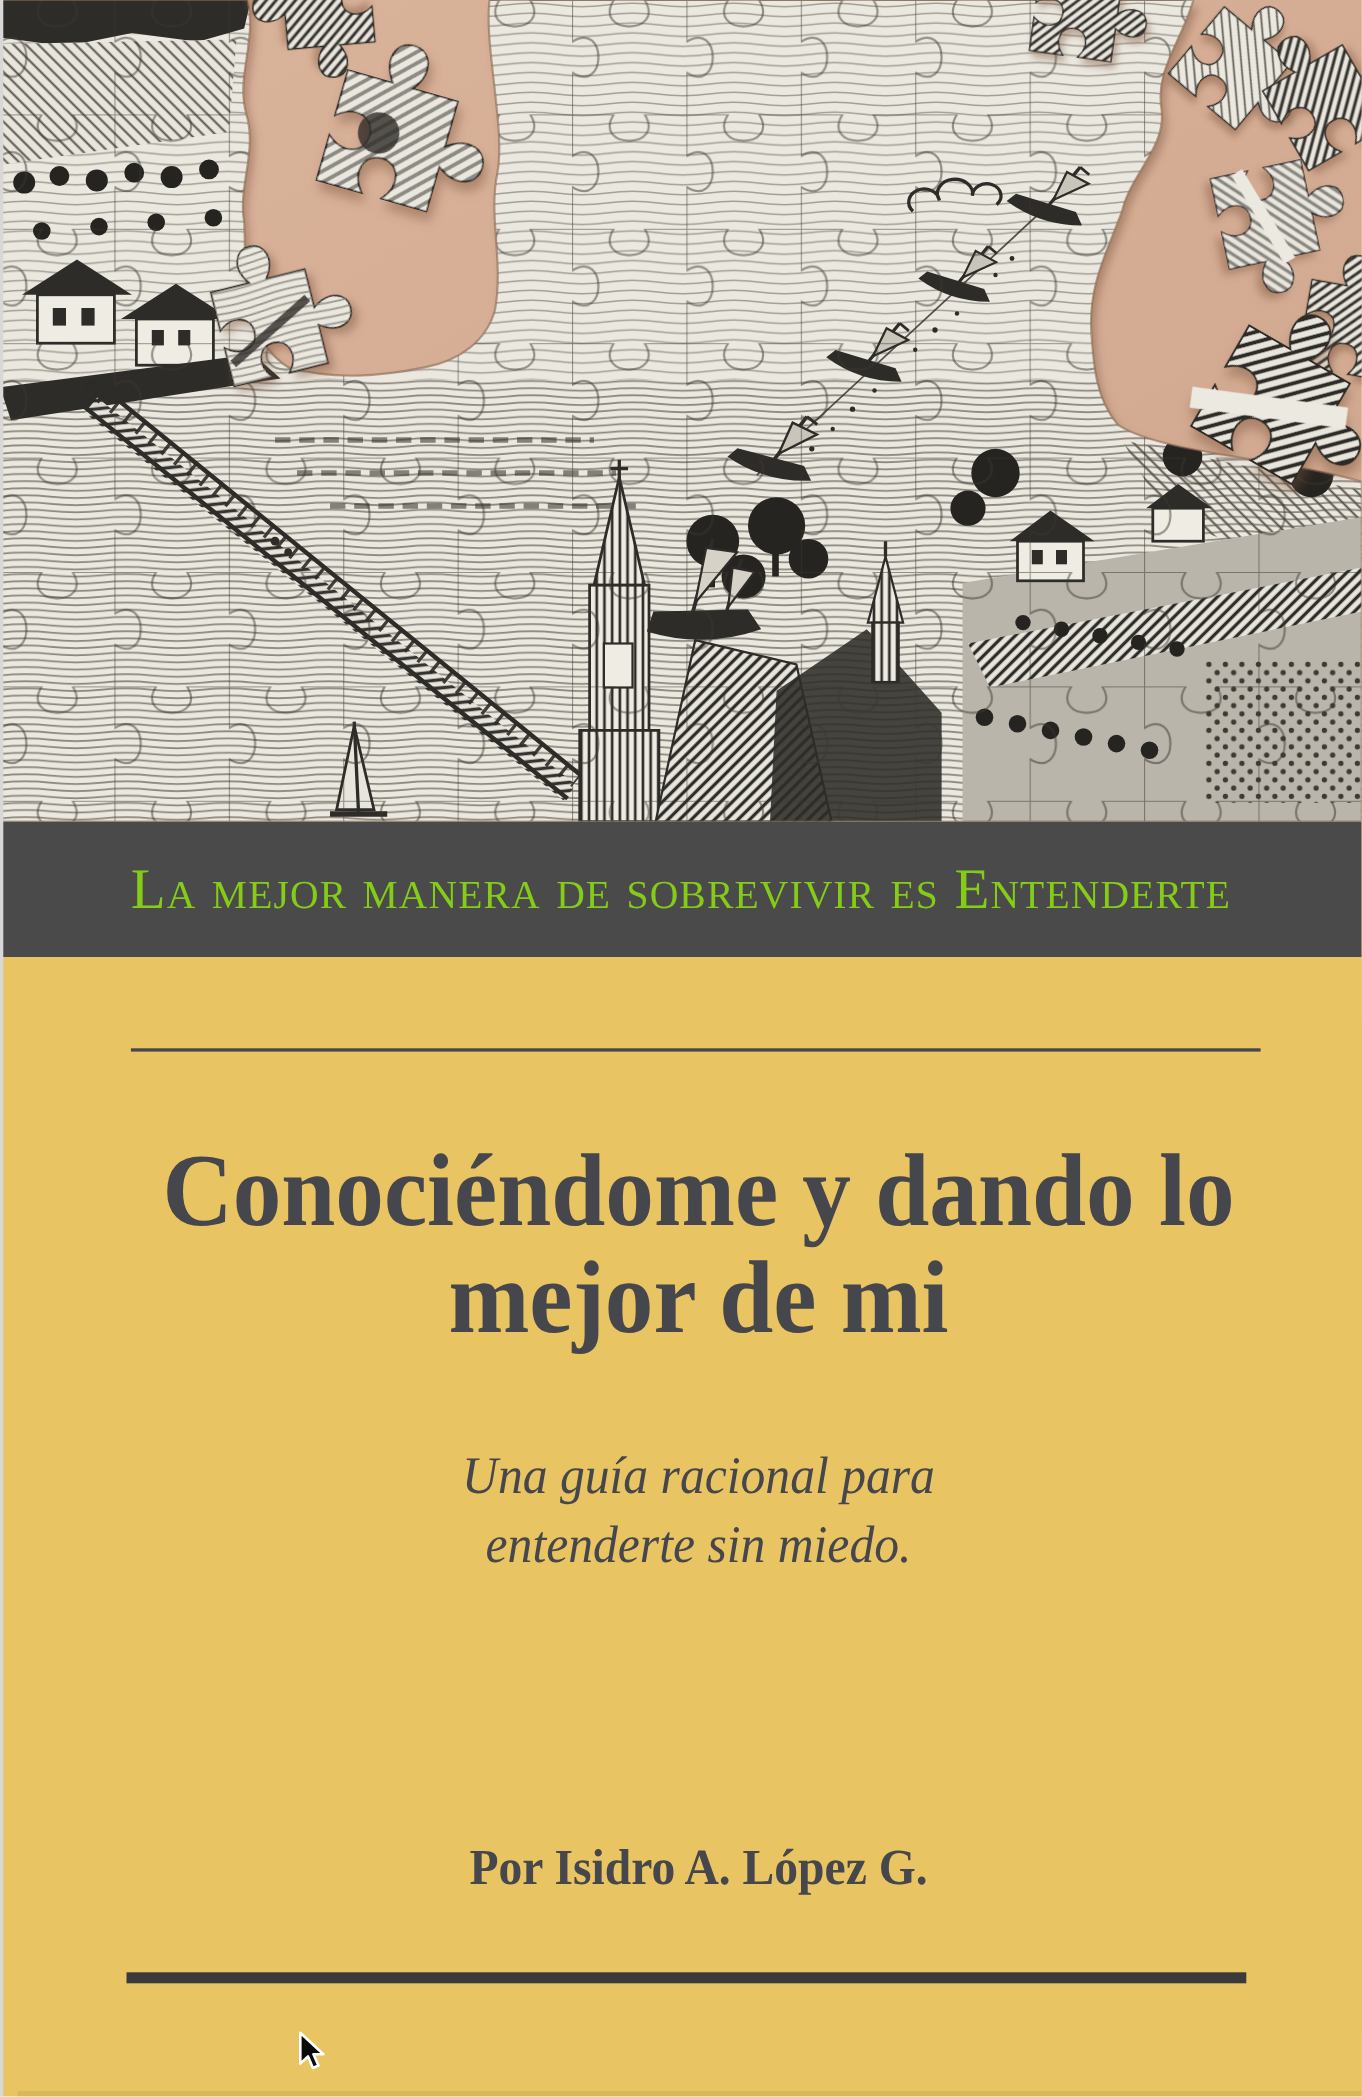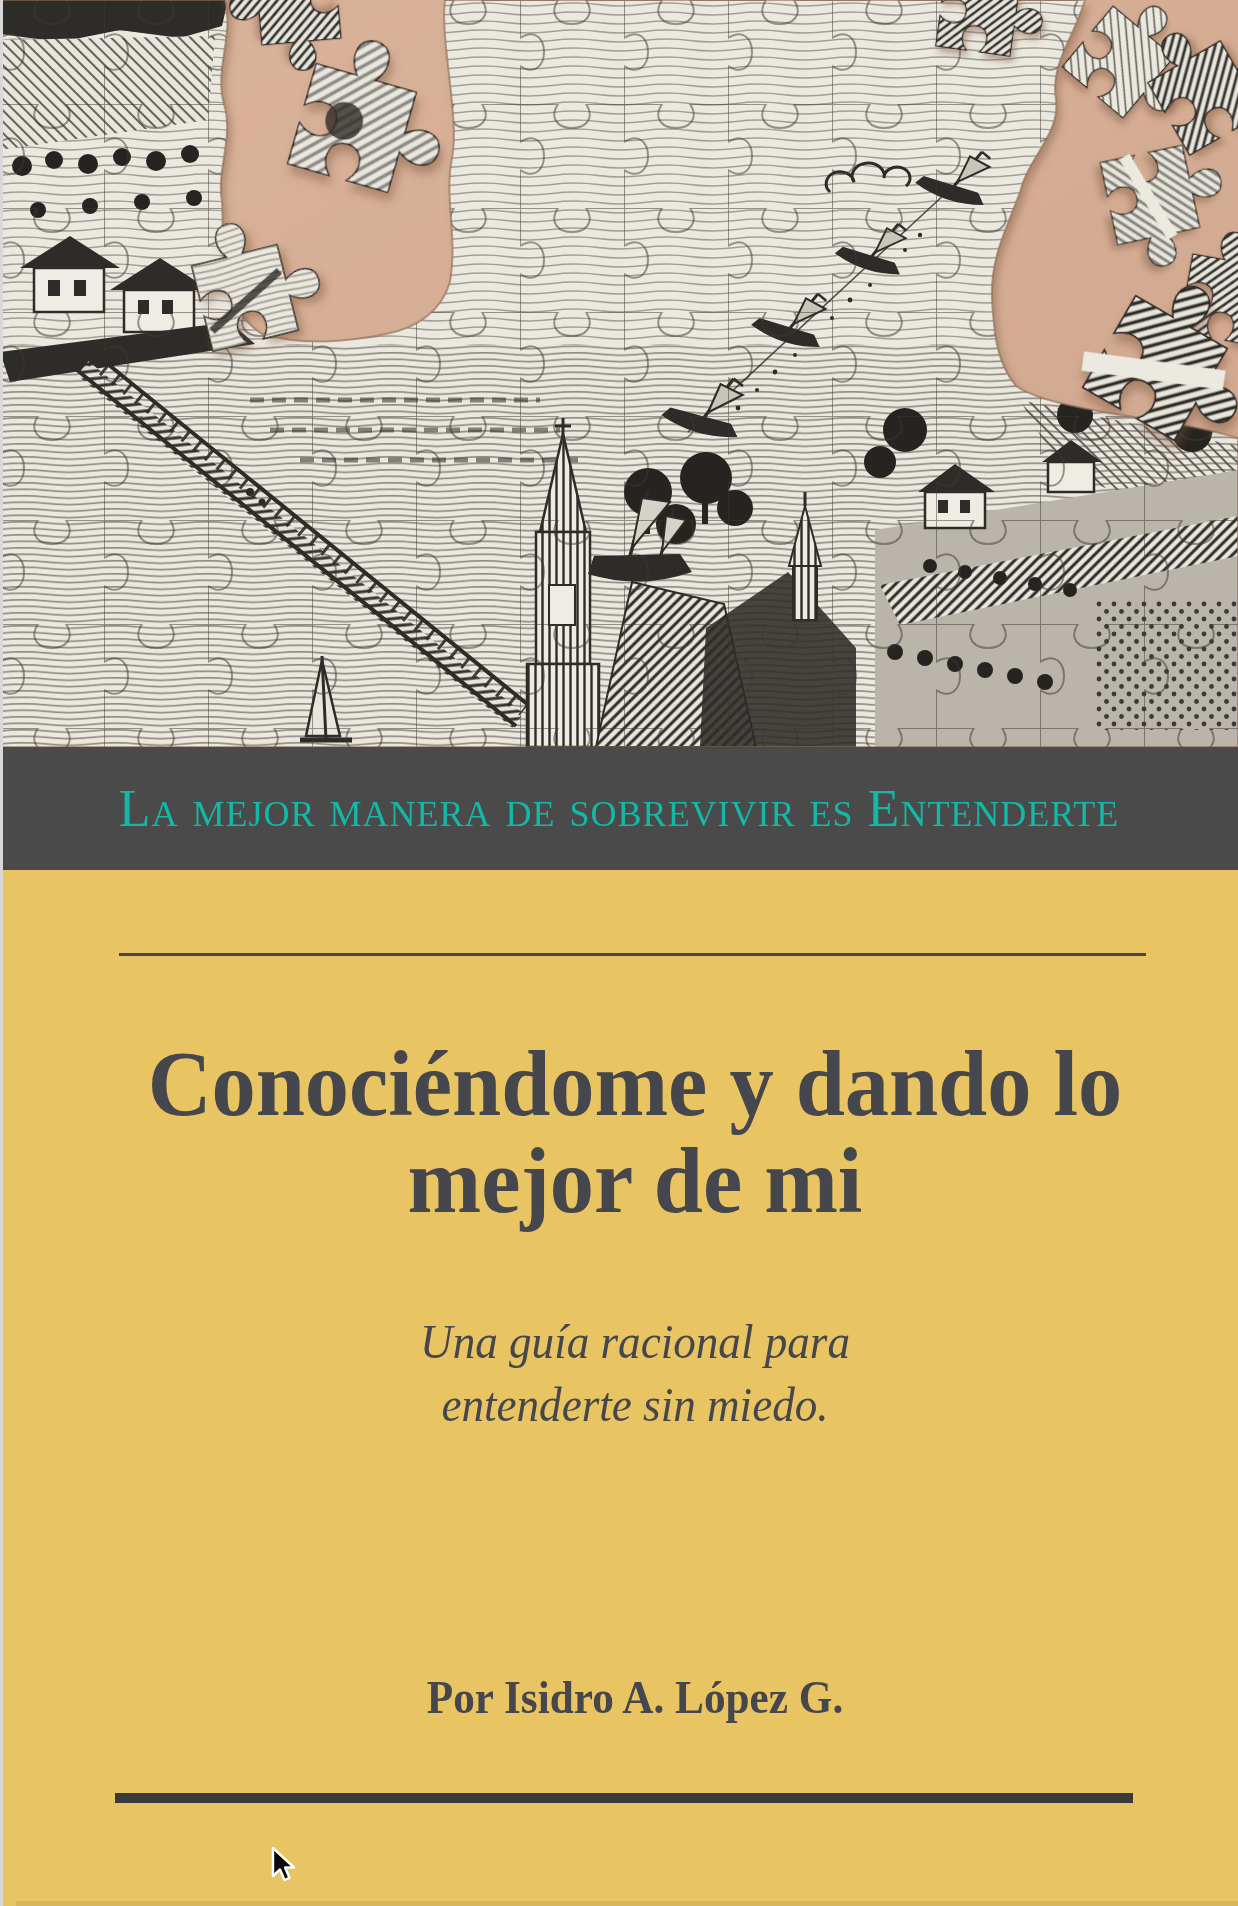--- a/index.html
+++ b/index.html
@@ -12,21 +12,21 @@
     content:"";position:absolute;left:0;top:0;width:3px;height:100%;
     background:#d8d8d8;z-index:60;
   }
   .photo{position:absolute;left:0;top:0;width:1238px;height:747px;}
   .banner{
     position:absolute;left:0;top:747px;width:1238px;height:123px;
     background:var(--banner-gray,#4a4a4b);
     display:flex;align-items:center;justify-content:center;z-index:5;
   }
   .banner .tagline{
-    color:#14b8a6;font-size:52px;font-variant:small-caps;
+    color:#84cc16;font-size:52px;font-variant:small-caps;
     letter-spacing:1px;white-space:nowrap;
   }
   .body-area{
     position:absolute;left:16px;top:870px;width:1238px;height:1036px;
     background:var(--yellow,#e9c462);
   }
   .body-area::after{
     content:"";position:absolute;left:0;bottom:0;width:100%;height:5px;
     background:rgba(0,0,0,0.07);
   }

